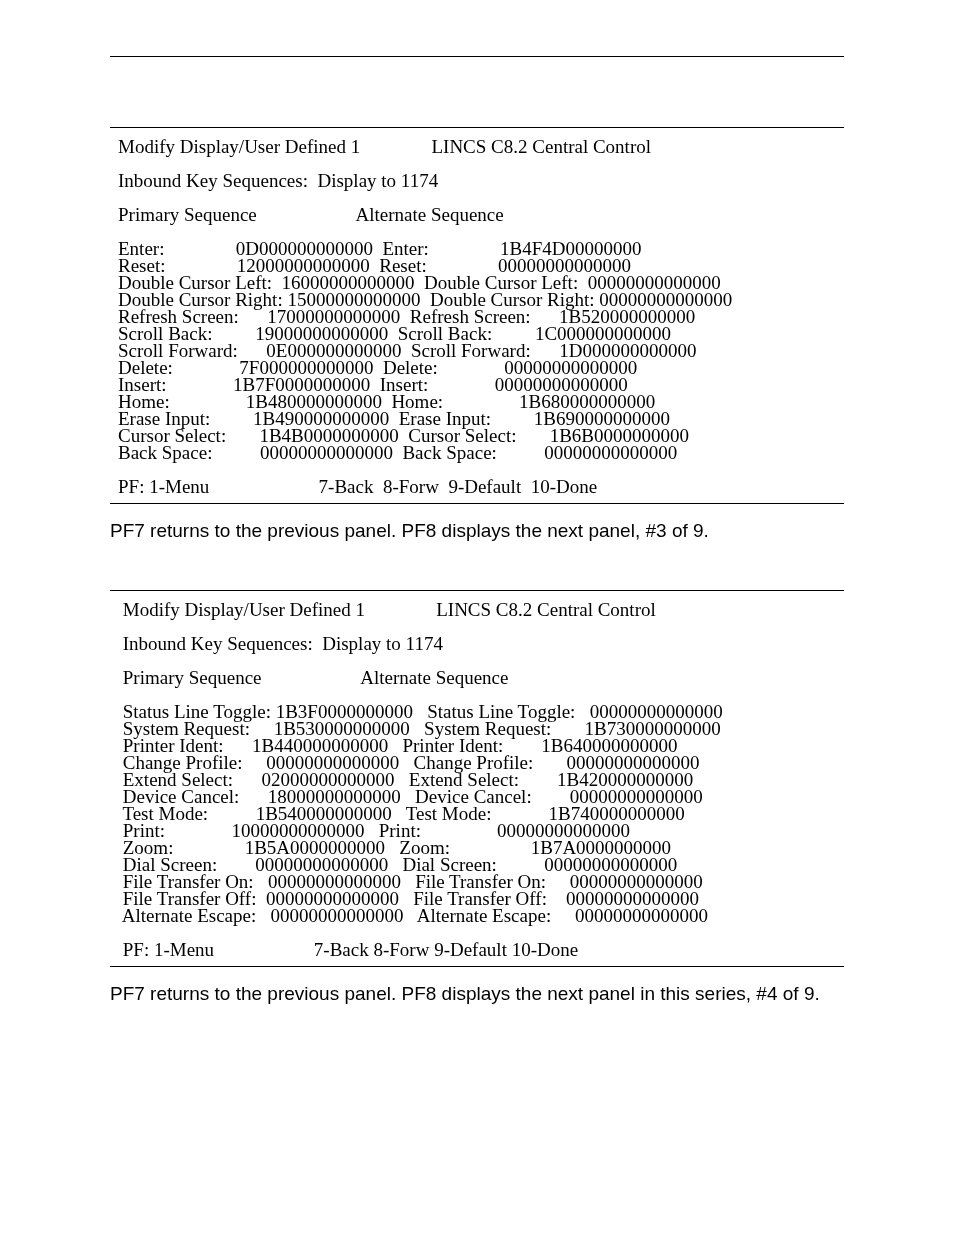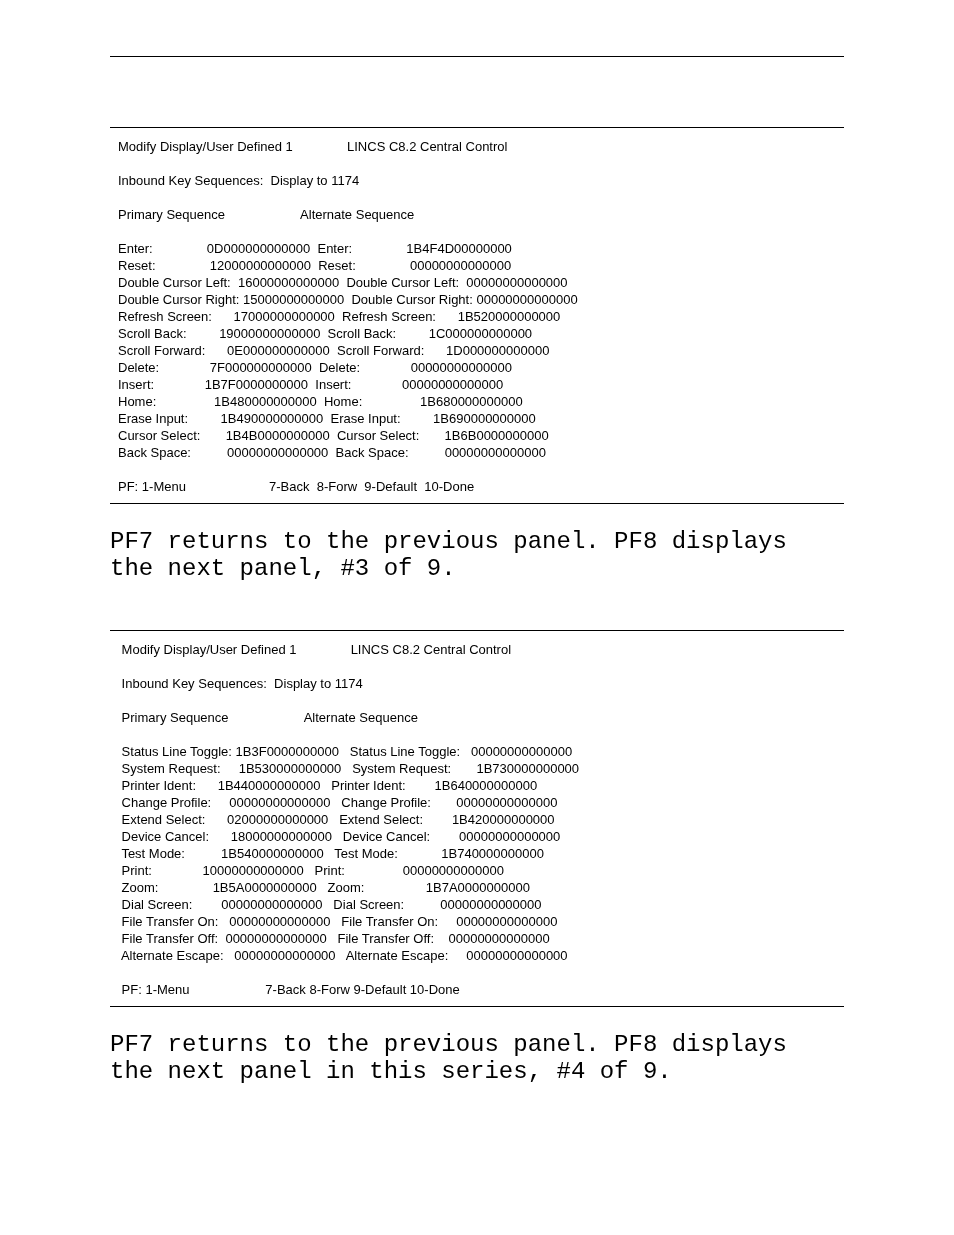--- a/index.html
+++ b/index.html
@@ -1,20 +1,20 @@
 <!DOCTYPE html>
 <html><head>
 <meta charset="utf-8">
 <style>
   html,body{margin:0;padding:0;background:#fff;color:#000;}
   body{width:954px;height:1235px;font-family:"Times New Roman",serif;font-size:19px;}
   .page{padding:56px 110px 0 110px;}
   .rule{border-top:1.5px solid #000;margin-bottom:70px;}
-  .panel{border-top:1.5px solid #000;border-bottom:1.5px solid #000;padding:10px 6px 8px 8px;margin-bottom:12px;font-family:Liberation Sans, sans-serif;font-size:13px;line-height:17px;white-space:pre;}
-  .caption{font-family:Liberation Mono, monospace;font-size:24px;margin:24px 0 48px 0;}
+  .panel{border-top:1.5px solid #000;border-bottom:1.5px solid #000;padding:10px 6px 8px 8px;margin-bottom:12px;font-family:Liberation Serif, serif;font-size:19px;line-height:17px;white-space:pre;}
+  .caption{font-family:Liberation Sans, sans-serif;font-size:19px;margin:16px 0 48px 0;}
 </style>
 </head>
 <body>
 <div class="page">
   <div class="rule"></div>
 
   <div class="panel"><span>Modify Display/User Defined 1               LINCS C8.2 Central Control
 
 Inbound Key Sequences:  Display to 1174
 

